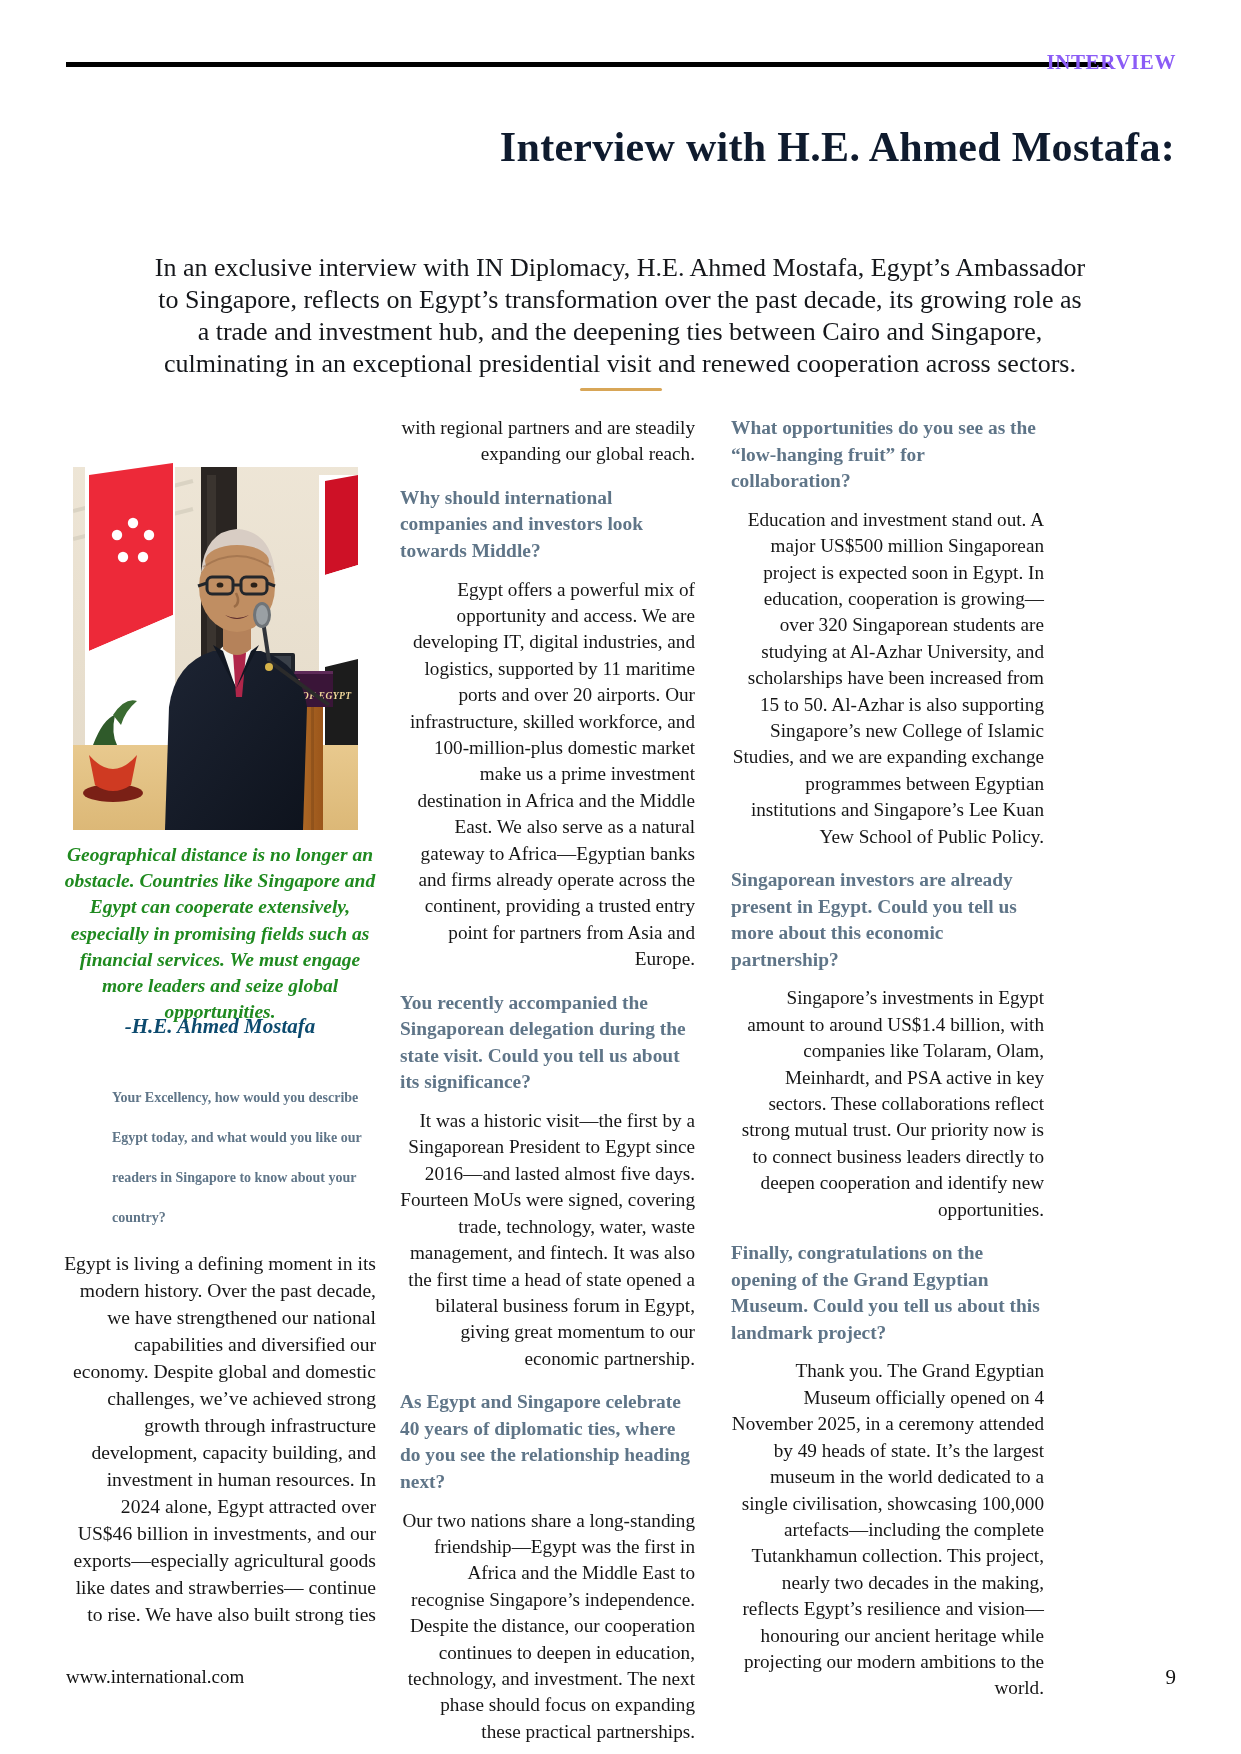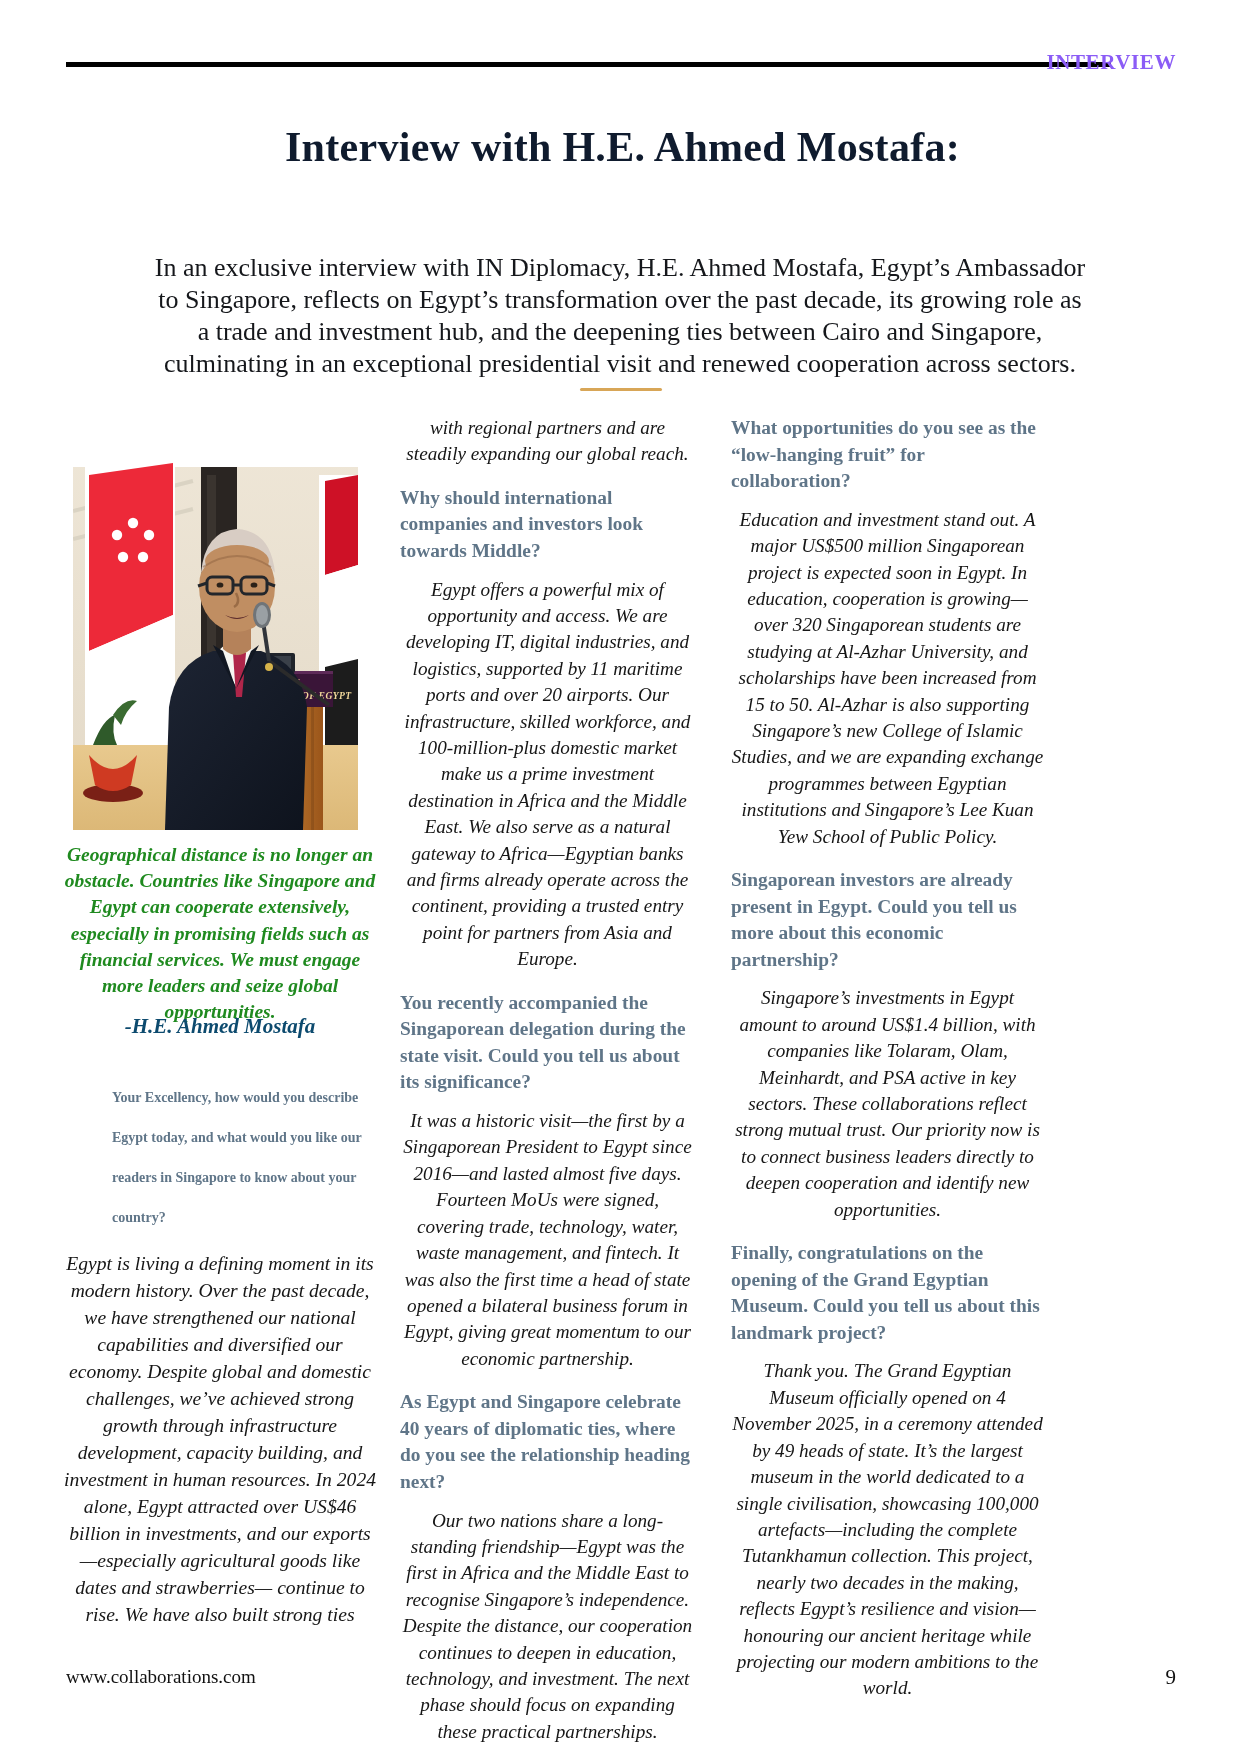--- a/index.html
+++ b/index.html
@@ -24,21 +24,21 @@
     font-family:"Liberation Serif", serif;
     font-weight:bold;font-size:21px;letter-spacing:.6px;
     color:#8b5cf6;line-height:28px;
   }
 
   
   .title-wrap{position:absolute;left:70px;top:122px;width:1105px;text-align:center;}
   .title-1{
     font-family:"Liberation Serif", serif;
     font-weight:bold;font-size:42px;line-height:50px;
-    color:#0f1b2e;letter-spacing:.3px;
+    color:#0f1b2e;letter-spacing:.3px;text-align:right;
   }
   .title-2{
     font-family:"Liberation Serif", serif;
     font-weight:bold;font-size:41px;line-height:54px;
     color:#0f1b2e;letter-spacing:1.6px;
     margin-top:2px;
   }
 
   
   .standfirst{
@@ -88,22 +88,21 @@
     font-weight:bold;
     font-size:19.4px;line-height:26.6px;
     color:#5f7588;
     margin:0 0 14px 0;
   }
   .col-1 .q{font-size:14px;line-height:40px;margin-left:48px;}
   .a{
     font-size:19.2px;line-height:26.4px;
     color:#161616;
     margin:0 0 17px 0;
-    text-align:center;
-    font-style:italic;
+    text-align:right;
   }
   .col-1 .a{font-size:19.6px;line-height:27px;}
   .a:last-child{margin-bottom:0;}
   .q + .a{margin-top:-2px;}
 
   
   .footer{position:absolute;left:66px;top:1664px;width:1110px;height:26px;}
   .footer-url{
     position:absolute;left:0;top:0;
     font-size:19px;line-height:26px;color:#111;
@@ -279,17 +278,17 @@
   <div class="col col-3">
     <p class="q">What opportunities do you see as the “low-hanging fruit” for collaboration?</p>
     <p class="a">Education and investment stand out. A major US$500 million Singaporean project is expected soon in Egypt. In education, cooperation is growing—over 320 Singaporean students are studying at Al-Azhar University, and scholarships have been increased from 15 to 50. Al-Azhar is also supporting Singapore’s new College of Islamic Studies, and we are expanding exchange programmes between Egyptian institutions and Singapore’s Lee Kuan Yew School of Public Policy.</p>
     <p class="q">Singaporean investors are already present in Egypt. Could you tell us more about this economic partnership?</p>
     <p class="a">Singapore’s investments in Egypt amount to around US$1.4 billion, with companies like Tolaram, Olam, Meinhardt, and PSA active in key sectors. These collaborations reflect strong mutual trust. Our priority now is to connect business leaders directly to deepen cooperation and identify new opportunities.</p>
     <p class="q">Finally, congratulations on the opening of the Grand Egyptian Museum. Could you tell us about this landmark project?</p>
     <p class="a">Thank you. The Grand Egyptian Museum officially opened on 4 November 2025, in a ceremony attended by 49 heads of state. It’s the largest museum in the world dedicated to a single civilisation, showcasing 100,000 artefacts—including the complete Tutankhamun collection. This project, nearly two decades in the making, reflects Egypt’s resilience and vision—honouring our ancient heritage while projecting our modern ambitions to the world.</p>
   </div>
 
   <div class="footer">
-    <div class="footer-url">www.collaborations.com</div>
+    <div class="footer-url">www.international.com</div>
     <div class="footer-page">9</div>
   </div>
 
 </div>
 
 </body></html>

